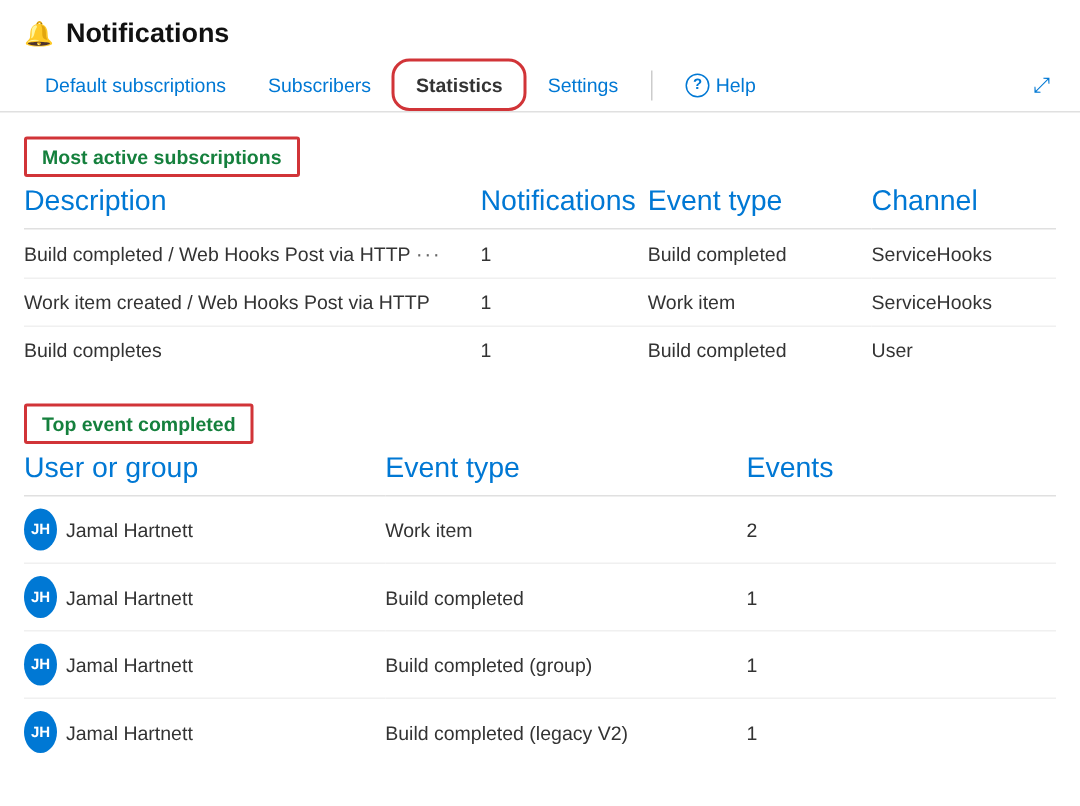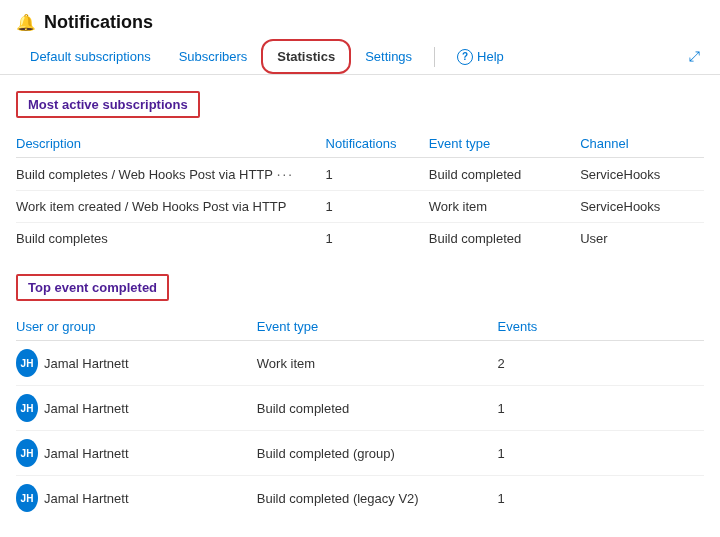--- a/index.html
+++ b/index.html
@@ -75,39 +75,38 @@
     }
 
     .content {
       padding: 16px 16px;
     }
 
     .section-header {
       display: inline-block;
       font-size: 13px;
       font-weight: 600;
-      color: #4c1d95;
+      color: #15803d;
       border: 2px solid #d13438;
       border-radius: 2px;
       padding: 4px 10px;
-      margin-bottom: 12px;
     }
 
     .data-table {
       width: 100%;
       border-collapse: collapse;
       margin-bottom: 20px;
     }
     .data-table th {
       text-align: left;
       font-weight: 400;
       color: #0078d4;
       padding: 6px 8px 6px 0;
       border-bottom: 1px solid #e0e0e0;
-      font-size: 13px;
+      font-size: 19px;
     }
     .data-table td {
       padding: 8px 8px 8px 0;
       border-bottom: 1px solid #f0f0f0;
       font-size: 13px;
       vertical-align: middle;
     }
     .data-table tr:last-child td {
       border-bottom: none;
     }
@@ -190,21 +189,21 @@
     <thead>
       <tr>
         <th class="col-description">Description</th>
         <th class="col-notifications">Notifications</th>
         <th class="col-eventtype">Event type</th>
         <th class="col-channel">Channel</th>
       </tr>
     </thead>
     <tbody id="active-subscriptions-body">
         <tr>
-          <td class="col-description"><span>Build completes / Web Hooks Post via HTTP</span> <span class="dots-menu">···</span></td>
+          <td class="col-description"><span>Build completed / Web Hooks Post via HTTP</span> <span class="dots-menu">···</span></td>
           <td class="col-notifications">1</td>
           <td class="col-eventtype">Build completed</td>
           <td class="col-channel">ServiceHooks</td>
         </tr>
         <tr>
           <td class="col-description">Work item created / Web Hooks Post via HTTP</td>
           <td class="col-notifications">1</td>
           <td class="col-eventtype">Work item</td>
           <td class="col-channel">ServiceHooks</td>
         </tr>

